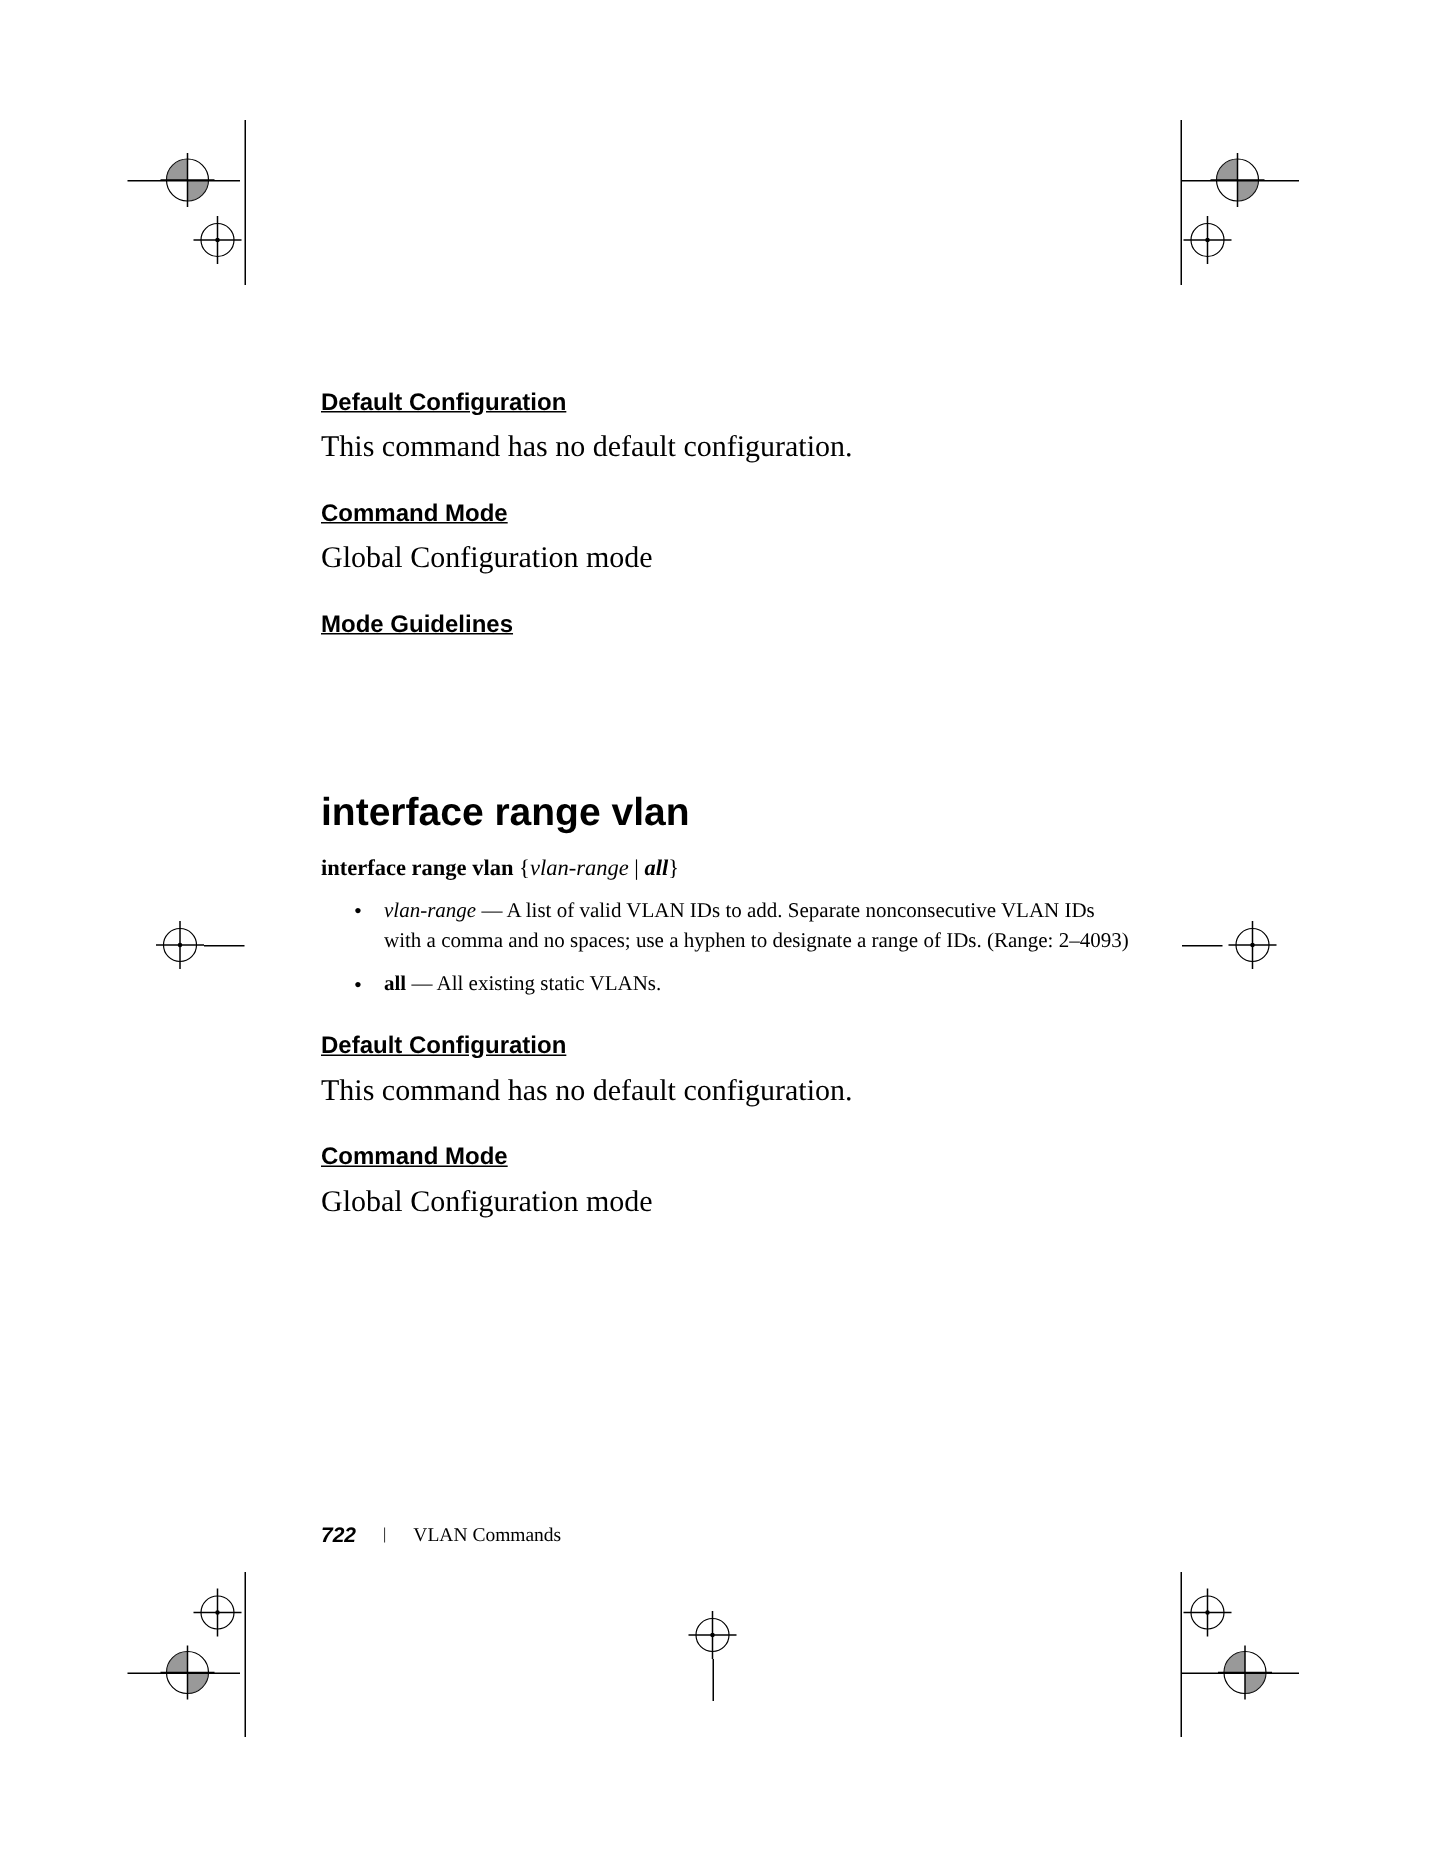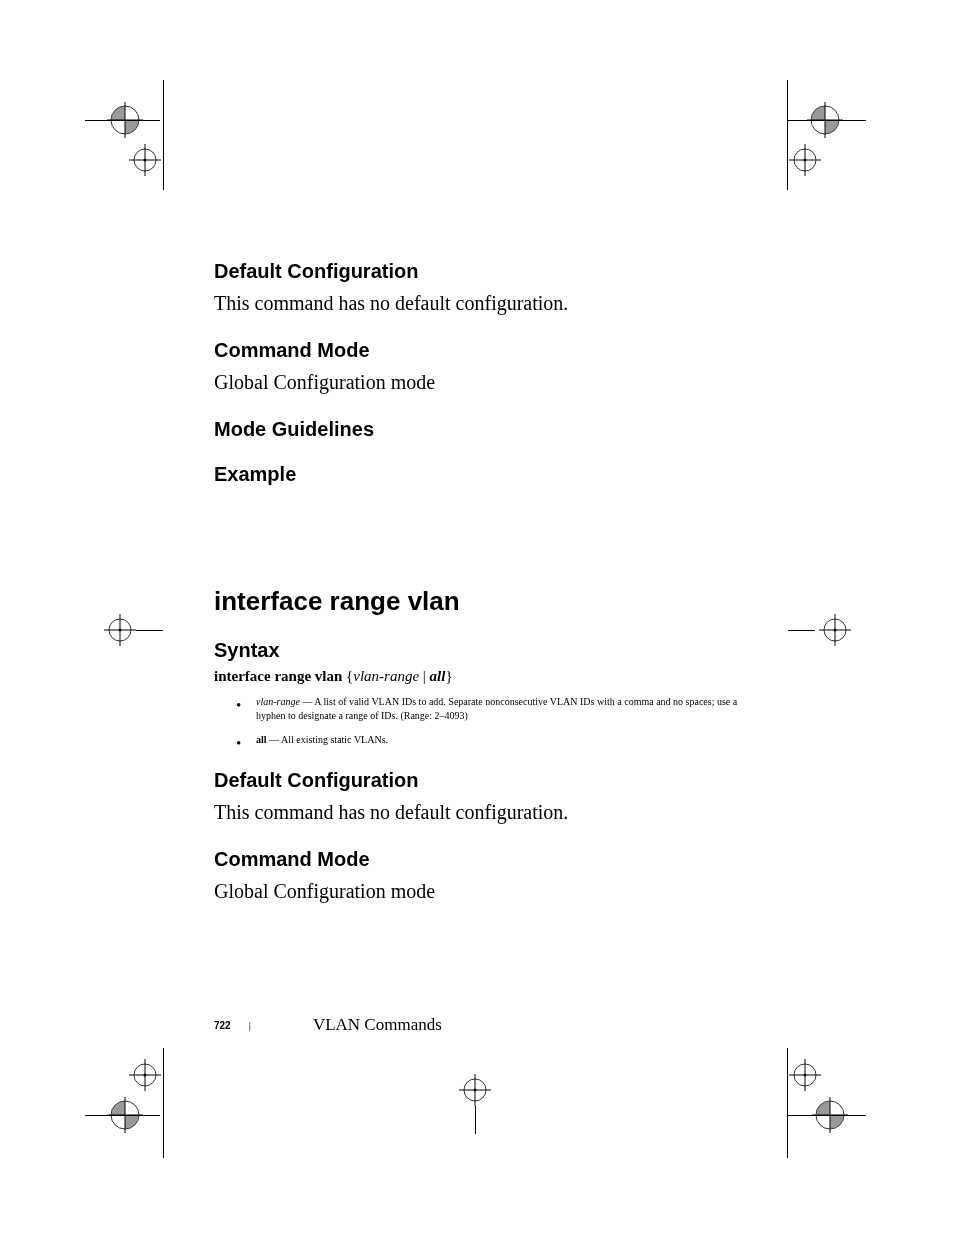--- a/index.html
+++ b/index.html
@@ -17,23 +17,24 @@
     }
     .page-content {
       position: absolute;
       left: 214px;
       top: 260px;
       width: 540px;
     }
     .section-heading {
       font-family: Arial, Helvetica, sans-serif;
       font-weight: bold;
-      font-size: 20px;
+      font-size: 16px;
       margin-bottom: 6px;
       margin-top: 22px;
+      text-decoration: underline;
     }
     .section-heading:first-child {
       margin-top: 0;
     }
     .body-text {
       font-size: 20px;
       line-height: 1.4;
     }
     .command-title {
       font-family: Arial, Helvetica, sans-serif;
@@ -57,21 +58,21 @@
       font-style: italic;
     }
     ul {
       list-style: none;
       margin-top: 10px;
     }
     ul li {
       position: relative;
       padding-left: 30px;
       margin-left: 12px;
-      font-size: 10px;
+      font-size: 14px;
       line-height: 1.4;
       margin-bottom: 10px;
     }
     ul li::before {
       content: "•";
       position: absolute;
       left: 10px;
       top: 0;
       font-size: 15px;
     }
@@ -80,30 +81,30 @@
       left: 214px;
       top: 1015px;
       font-size: 13px;
       display: flex;
       align-items: center;
       gap: 18px;
     }
     .footer-pagenum {
       font-family: Arial, Helvetica, sans-serif;
       font-weight: bold;
-      font-size: 10px;
+      font-size: 14px;
+      font-style: italic;
     }
     .footer-divider {
       color: #000;
       font-size: 11px;
     }
     .footer-section {
       font-family: Georgia, serif;
-      font-size: 17px;
-      margin-left: 44px;
+      font-size: 13px;
     }
     
     .crop-mark {
       position: absolute;
     }
     .crop-mark svg {
       display: block;
     }
     .reg-circle {
       stroke: #000;
@@ -246,25 +247,23 @@
 <div class="page-content">
 
   <div class="section-heading">Default Configuration</div>
   <div class="body-text">This command has no default configuration.</div>
 
   <div class="section-heading">Command Mode</div>
   <div class="body-text">Global Configuration mode</div>
 
   <div class="section-heading">Mode Guidelines</div>
 
-  <div class="section-heading">Example</div>
 
   <div class="command-title">interface range vlan</div>
 
-  <div class="section-heading">Syntax</div>
   <div class="syntax-line">
     <span class="bold">interface range vlan</span><span> {</span><span class="italic">vlan-range</span><span> | </span><span class="bold-italic">all</span><span>}</span>
   </div>
 
   <ul>
     <li>
       <span class="italic">vlan-range</span><span> — </span><span>A list of valid VLAN IDs to add. Separate nonconsecutive VLAN IDs with a comma and no spaces; use a hyphen to designate a range of IDs. (Range: 2–4093)</span>
     </li>
     <li>
       <span class="bold">all</span><span> — </span><span>All existing static VLANs.</span>

